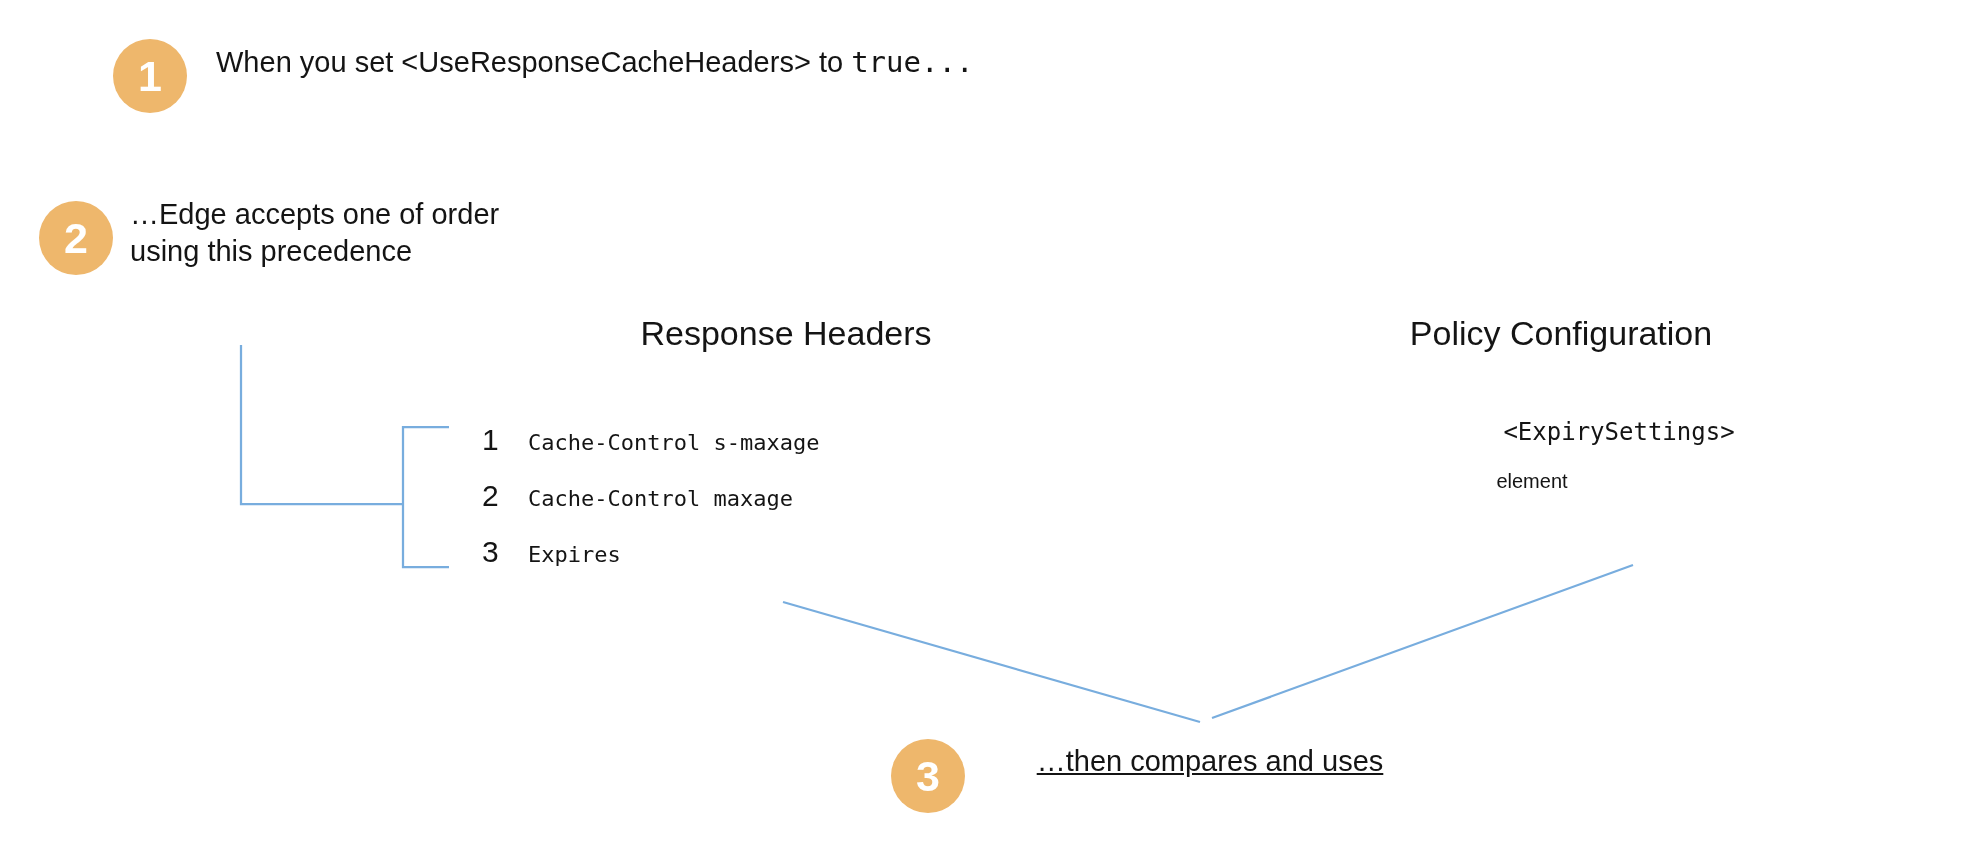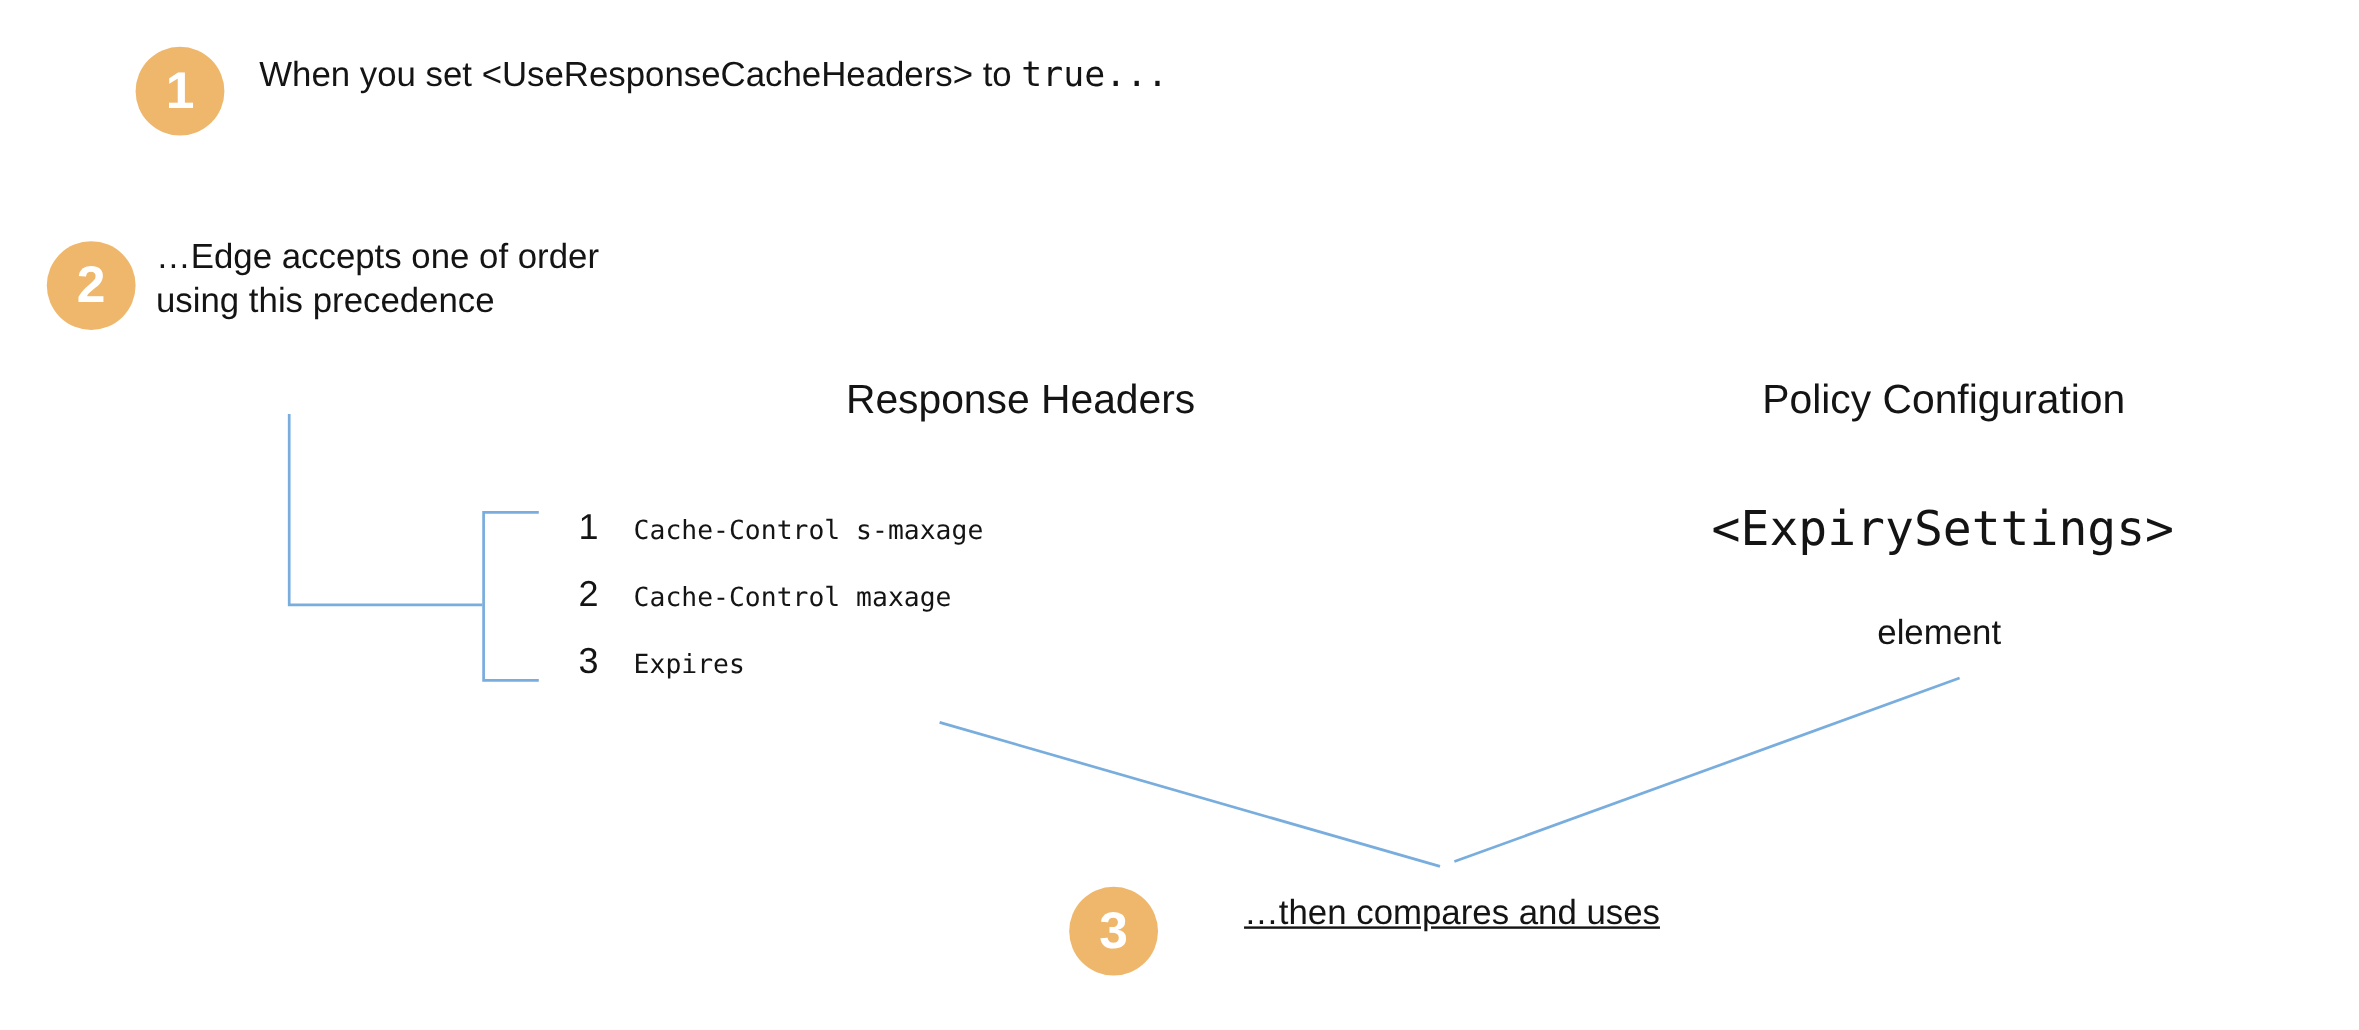--- a/index.html
+++ b/index.html
@@ -46,21 +46,21 @@
     font-size: 29px;
     line-height: 37px;
     white-space: nowrap;
   }
   .mono {
     font-family: "DejaVu Sans Mono", "Liberation Mono", monospace;
   }
   .col-title {
     position: absolute;
     width: 420px;
-    text-align: right;
+    text-align: center;
     font-size: 34px;
     white-space: nowrap;
   }
   .hdr-row {
     position: absolute;
     left: 482px;
     display: flex;
     align-items: baseline;
     white-space: nowrap;
   }
@@ -70,30 +70,29 @@
     margin-right: 18px;
   }
   .hdr-row .val {
     font-size: 22px;
   }
   .expiry-code {
     position: absolute;
     left: 1419px; top: 418px;
     width: 400px;
     text-align: center;
-    font-size: 40px;
+    font-size: 24px;
     white-space: nowrap;
   }
   .expiry-label {
     position: absolute;
-    left: 1416px; top: 470px;
+    left: 1332px; top: 470px;
     width: 400px;
     text-align: center;
-    font-size: 29px;
-    margin-top: 42px;
+    font-size: 20px;
   }
   .step3-block {
     position: absolute;
     left: 980px; top: 742px;
     width: 460px;
     text-align: center;
     font-size: 29px;
     line-height: 39px;
     text-decoration: underline;
   }

